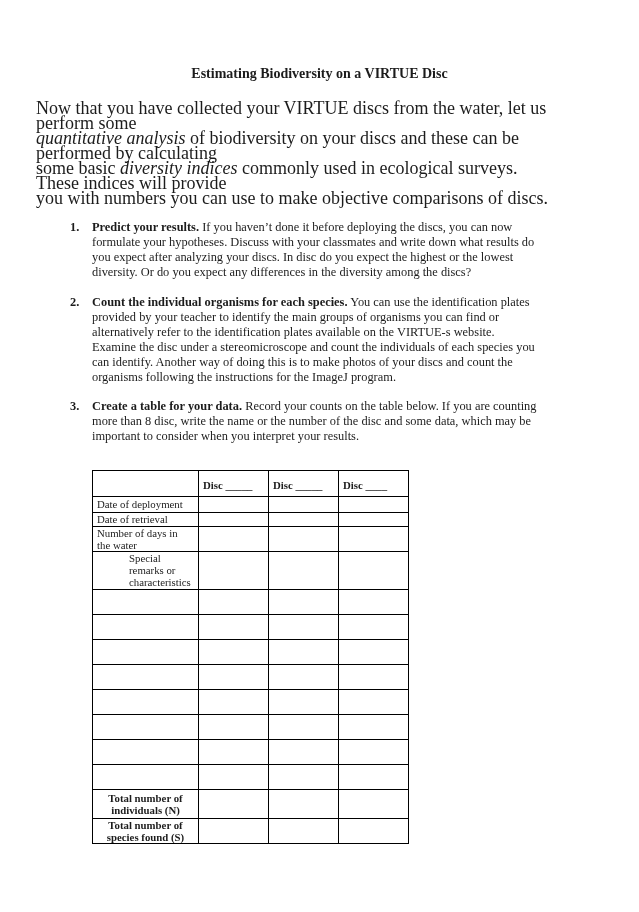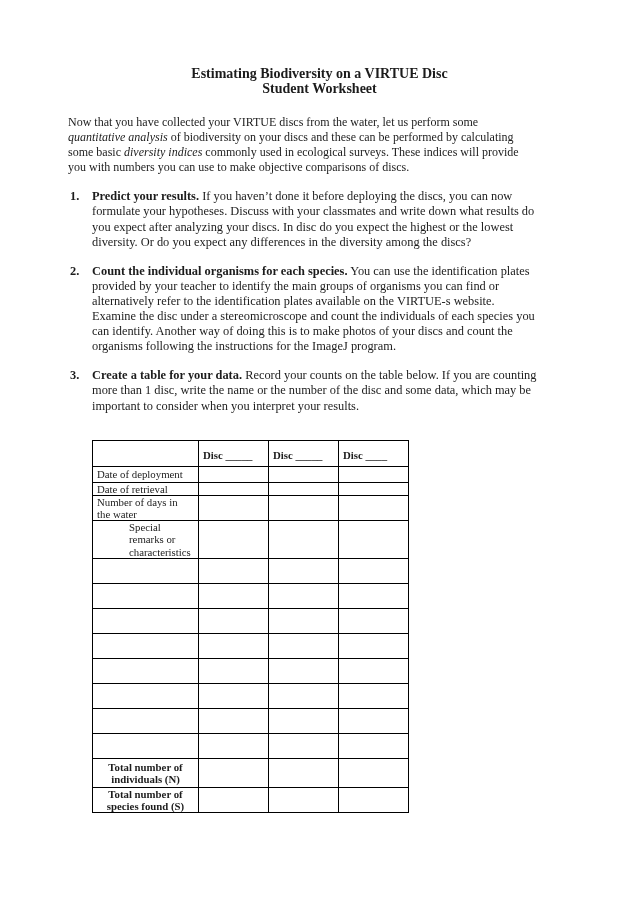--- a/index.html
+++ b/index.html
@@ -14,23 +14,23 @@
     margin: 0 auto;
   }
   .header {
     padding-top: 67px;
     text-align: center;
     font-weight: bold;
     font-size: 14px;
     line-height: 14.5px;
   }
   .intro {
-    margin: 19px 0 0 68px;
+    margin: 19px 0 0 36px;
     width: 514px;
-    font-size: 12px;
+    font-size: 18px;
     line-height: 15.1px;
     white-space: pre-line;
   }
   .steps { margin: 3px 0 0 68px; width: 516px; }
   .step {
     display: flex;
     margin-top: 14px;
     font-size: 12.4px;
     line-height: 15.1px;
   }
@@ -75,21 +75,20 @@
   td.c { text-align: center; }
   td.b { font-weight: bold; }
 </style>
 </head>
 <body>
 
 <div class="page">
 
   <div class="header">
     <div>Estimating Biodiversity on a VIRTUE Disc</div>
-    <div>Student Worksheet</div>
   </div>
 
   <p class="intro"><span>Now that you have collected your VIRTUE discs from the water, let us perform some
 </span><span class="italic">quantitative analysis</span><span> of biodiversity on your discs and these can be performed by calculating
 some basic </span><span class="italic">diversity indices</span><span> commonly used in ecological surveys. These indices will provide
 you with numbers you can use to make objective comparisons of discs.</span></p>
 
   <div class="steps">
     <div class="step">
       <span class="step-num">1.</span>
@@ -103,21 +102,21 @@
       <div class="step-body"><span class="bold">Count the individual organisms for each species.</span><span> You can use the identification plates
 provided by your teacher to identify the main groups of organisms you can find or
 alternatively refer to the identification plates available on the VIRTUE-s website.
 Examine the disc under a stereomicroscope and count the individuals of each species you
 can identify. Another way of doing this is to make photos of your discs and count the
 organisms following the instructions for the ImageJ program.</span></div>
     </div>
     <div class="step">
       <span class="step-num">3.</span>
       <div class="step-body"><span class="bold">Create a table for your data.</span><span> Record your counts on the table below. If you are counting
-more than 1 disc, write the name or the number of the disc and some data, which may be
+more than 8 disc, write the name or the number of the disc and some data, which may be
 important to consider when you interpret your results.</span></div>
     </div>
   </div>
 
   <table class="data">
     <colgroup>
       <col class="c-label">
         <col class="c-disc">
         <col class="c-disc">
         <col class="c-disc">

